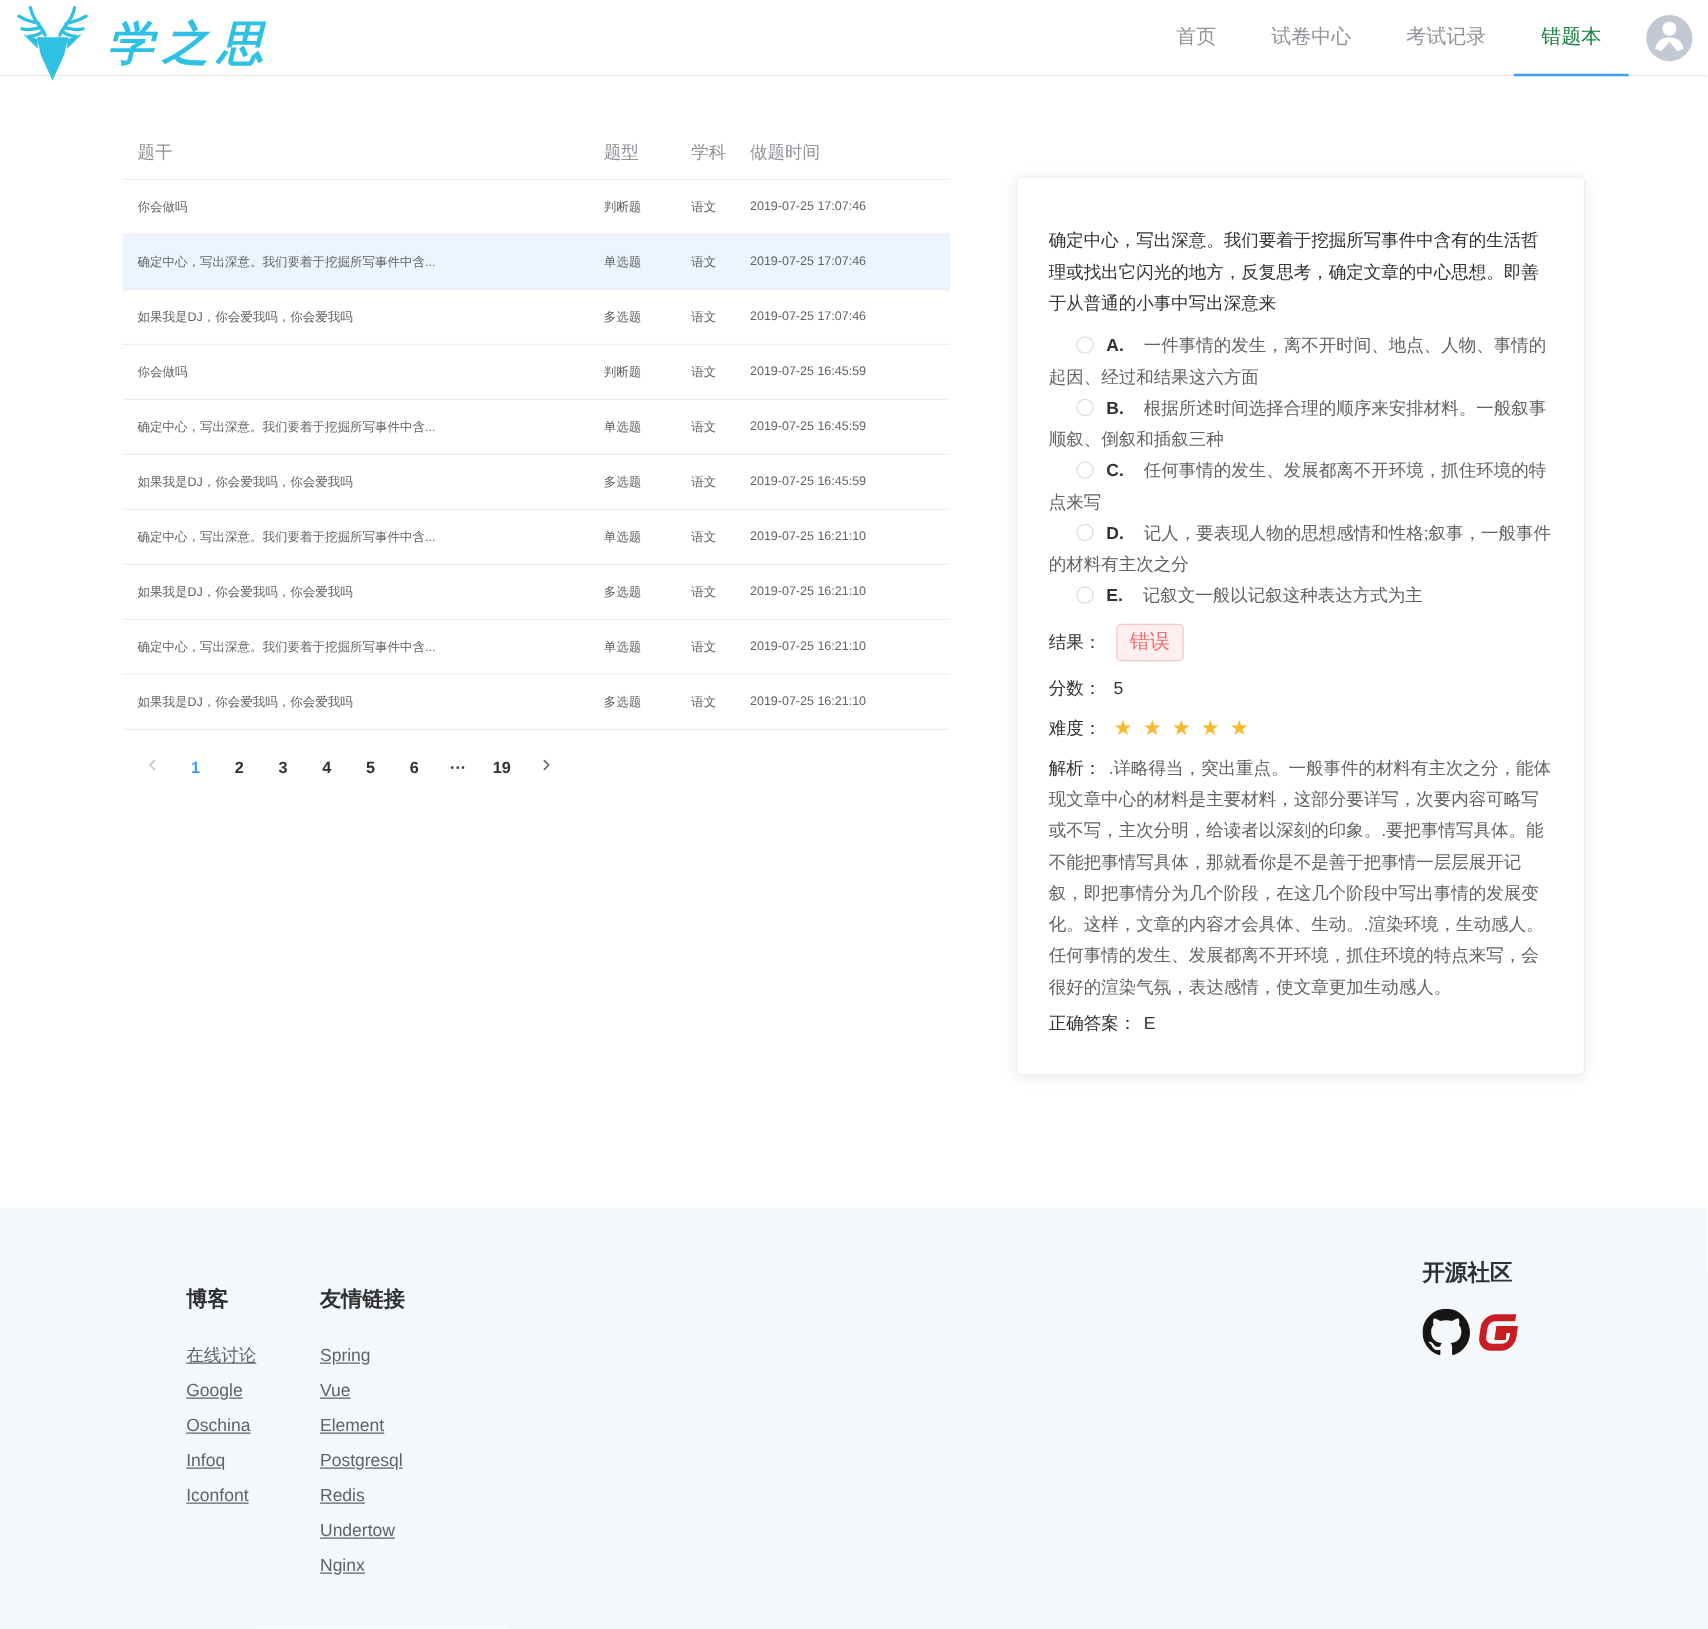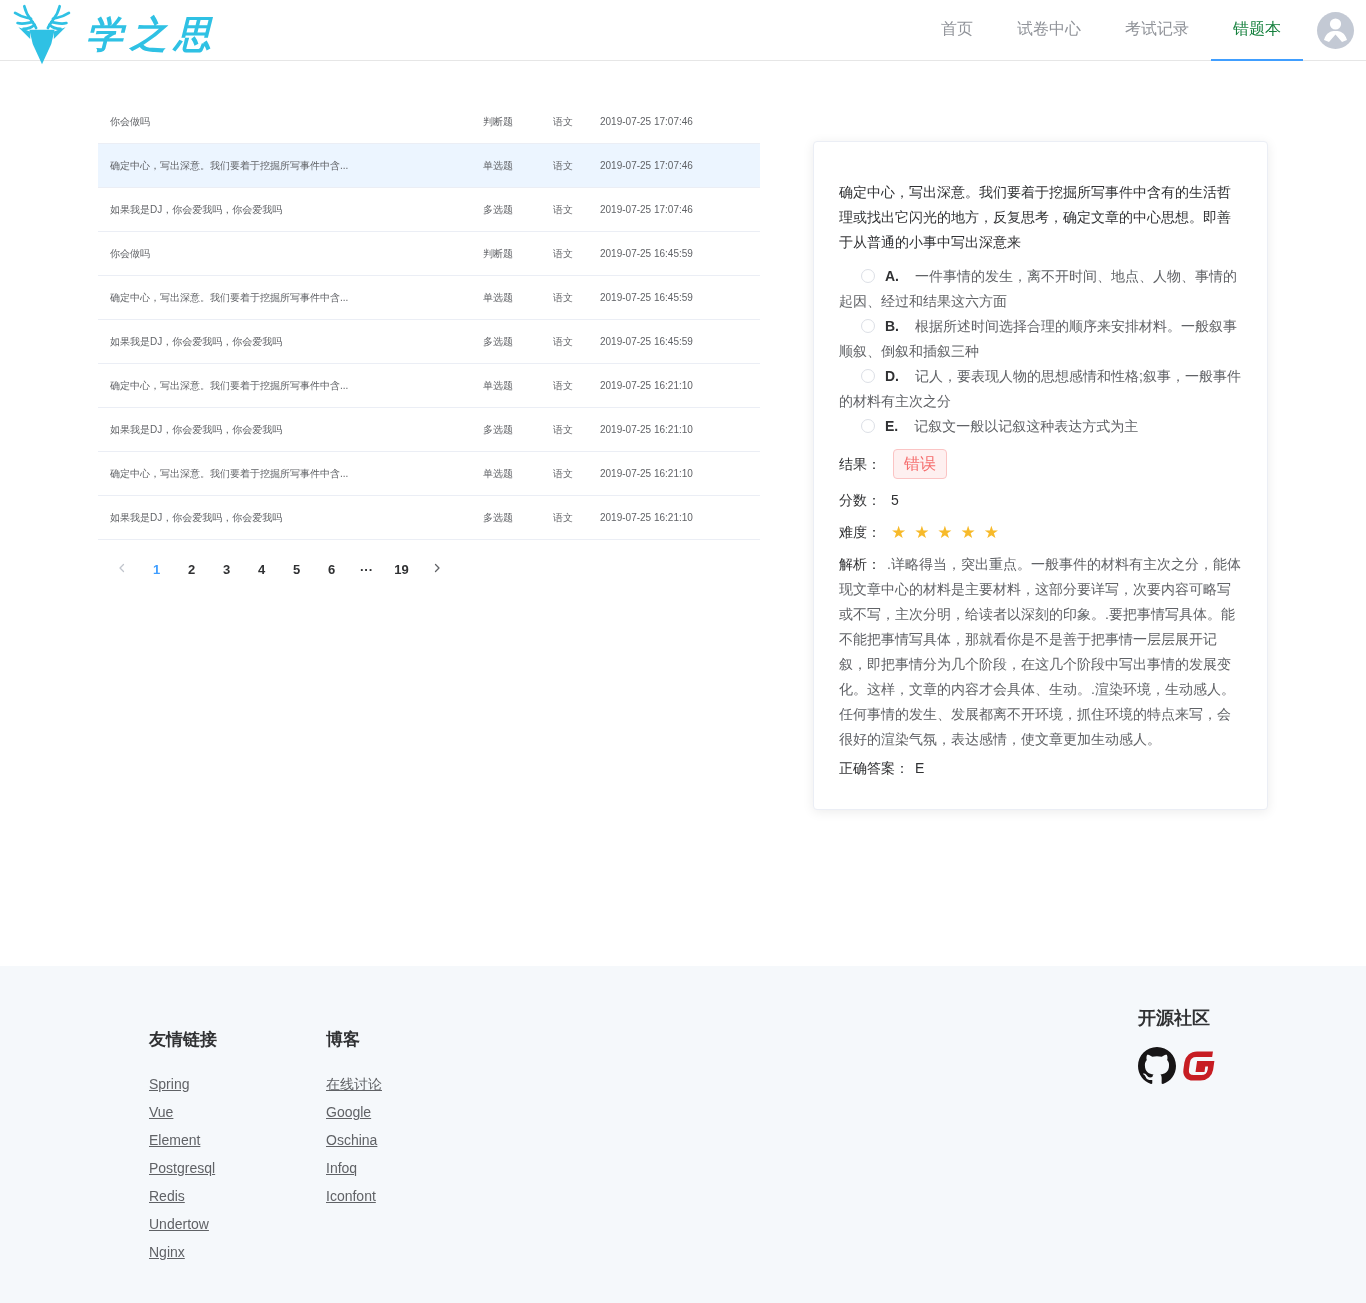--- a/index.html
+++ b/index.html
@@ -101,20 +101,26 @@
         </svg>
       </span>
     </div>
   </div>
 </div>
 
 <div class="main">
   <div class="content">
 
     <section class="left-col">
+      <div class="thead">
+        <div class="cell">题干</div>
+        <div class="cell">题型</div>
+        <div class="cell">学科</div>
+        <div class="cell">做题时间</div>
+      </div>
       <div class="tbody">
           <div class="trow">
           <div class="cell stem">你会做吗</div>
           <div class="cell">判断题</div>
           <div class="cell">语文</div>
           <div class="cell">2019-07-25 17:07:46</div>
         </div>
           <div class="trow selected">
           <div class="cell stem">确定中心，写出深意。我们要着于挖掘所写事件中含...</div>
           <div class="cell">单选题</div>
@@ -203,20 +209,23 @@
       <p class="question">确定中心，写出深意。我们要着于挖掘所写事件中含有的生活哲理或找出它闪光的地方，反复思考，确定文章的中心思想。即善于从普通的小事中写出深意来</p>
 
       <div class="options">
           <div class="option">
           <span class="radio"></span><b class="opt-key">A.</b><span class="opt-text">一件事情的发生，离不开时间、地点、人物、事情的起因、经过和结果这六方面</span>
         </div>
           <div class="option">
           <span class="radio"></span><b class="opt-key">B.</b><span class="opt-text">根据所述时间选择合理的顺序来安排材料。一般叙事顺叙、倒叙和插叙三种</span>
         </div>
           <div class="option">
+          <span class="radio"></span><b class="opt-key">C.</b><span class="opt-text">任何事情的发生、发展都离不开环境，抓住环境的特点来写</span>
+        </div>
+          <div class="option">
           <span class="radio"></span><b class="opt-key">D.</b><span class="opt-text">记人，要表现人物的思想感情和性格;叙事，一般事件的材料有主次之分</span>
         </div>
           <div class="option">
           <span class="radio"></span><b class="opt-key">E.</b><span class="opt-text">记叙文一般以记叙这种表达方式为主</span>
         </div>
         </div>
 
       <div class="meta-line">
         <span class="label">结果：</span>
         <span class="badge">错误</span>
@@ -235,40 +244,40 @@
       <div class="meta-line answer-line">
         <span class="label">正确答案：</span><span>E</span>
       </div>
     </aside>
 
   </div>
 </div>
 
 <div class="footer">
   <div class="footer-inner">
+    <div class="f-col f-col2">
+      <div class="f-title">博客</div>
+      <div>
+          <a class="f-link">在线讨论</a>
+          <a class="f-link">Google</a>
+          <a class="f-link">Oschina</a>
+          <a class="f-link">Infoq</a>
+          <a class="f-link">Iconfont</a>
+        </div>
+    </div>
     <div class="f-col f-col1">
       <div class="f-title">友情链接</div>
       <div>
           <a class="f-link">Spring</a>
           <a class="f-link">Vue</a>
           <a class="f-link">Element</a>
           <a class="f-link">Postgresql</a>
           <a class="f-link">Redis</a>
           <a class="f-link">Undertow</a>
           <a class="f-link">Nginx</a>
-        </div>
-    </div>
-    <div class="f-col f-col2">
-      <div class="f-title">博客</div>
-      <div>
-          <a class="f-link">在线讨论</a>
-          <a class="f-link">Google</a>
-          <a class="f-link">Oschina</a>
-          <a class="f-link">Infoq</a>
-          <a class="f-link">Iconfont</a>
         </div>
     </div>
     <div class="f-right">
       <div class="community-title">开源社区</div>
       <div class="community-icons">
         <span class="gh-icon">
           <svg width="38" height="38" viewBox="0 0 24 24">
             <path fill="#171516" d="M12 0C5.37 0 0 5.37 0 12c0 5.3 3.438 9.8 8.205 11.385.6.113.82-.258.82-.577 0-.285-.01-1.04-.015-2.04-3.338.724-4.042-1.61-4.042-1.61-.546-1.385-1.333-1.754-1.333-1.754-1.09-.745.082-.73.082-.73 1.205.085 1.84 1.237 1.84 1.237 1.07 1.834 2.807 1.304 3.492.997.108-.775.418-1.305.76-1.605-2.665-.3-5.466-1.332-5.466-5.93 0-1.31.465-2.38 1.235-3.22-.135-.303-.54-1.523.105-3.176 0 0 1.005-.322 3.3 1.23.96-.267 1.98-.399 3-.405 1.02.006 2.04.138 3 .405 2.28-1.552 3.285-1.23 3.285-1.23.645 1.653.24 2.873.12 3.176.765.84 1.23 1.91 1.23 3.22 0 4.61-2.805 5.625-5.475 5.92.42.36.81 1.096.81 2.22 0 1.606-.015 2.896-.015 3.286 0 .315.21.69.825.57C20.565 21.795 24 17.295 24 12c0-6.63-5.37-12-12-12z"></path>
           </svg>
         </span>

